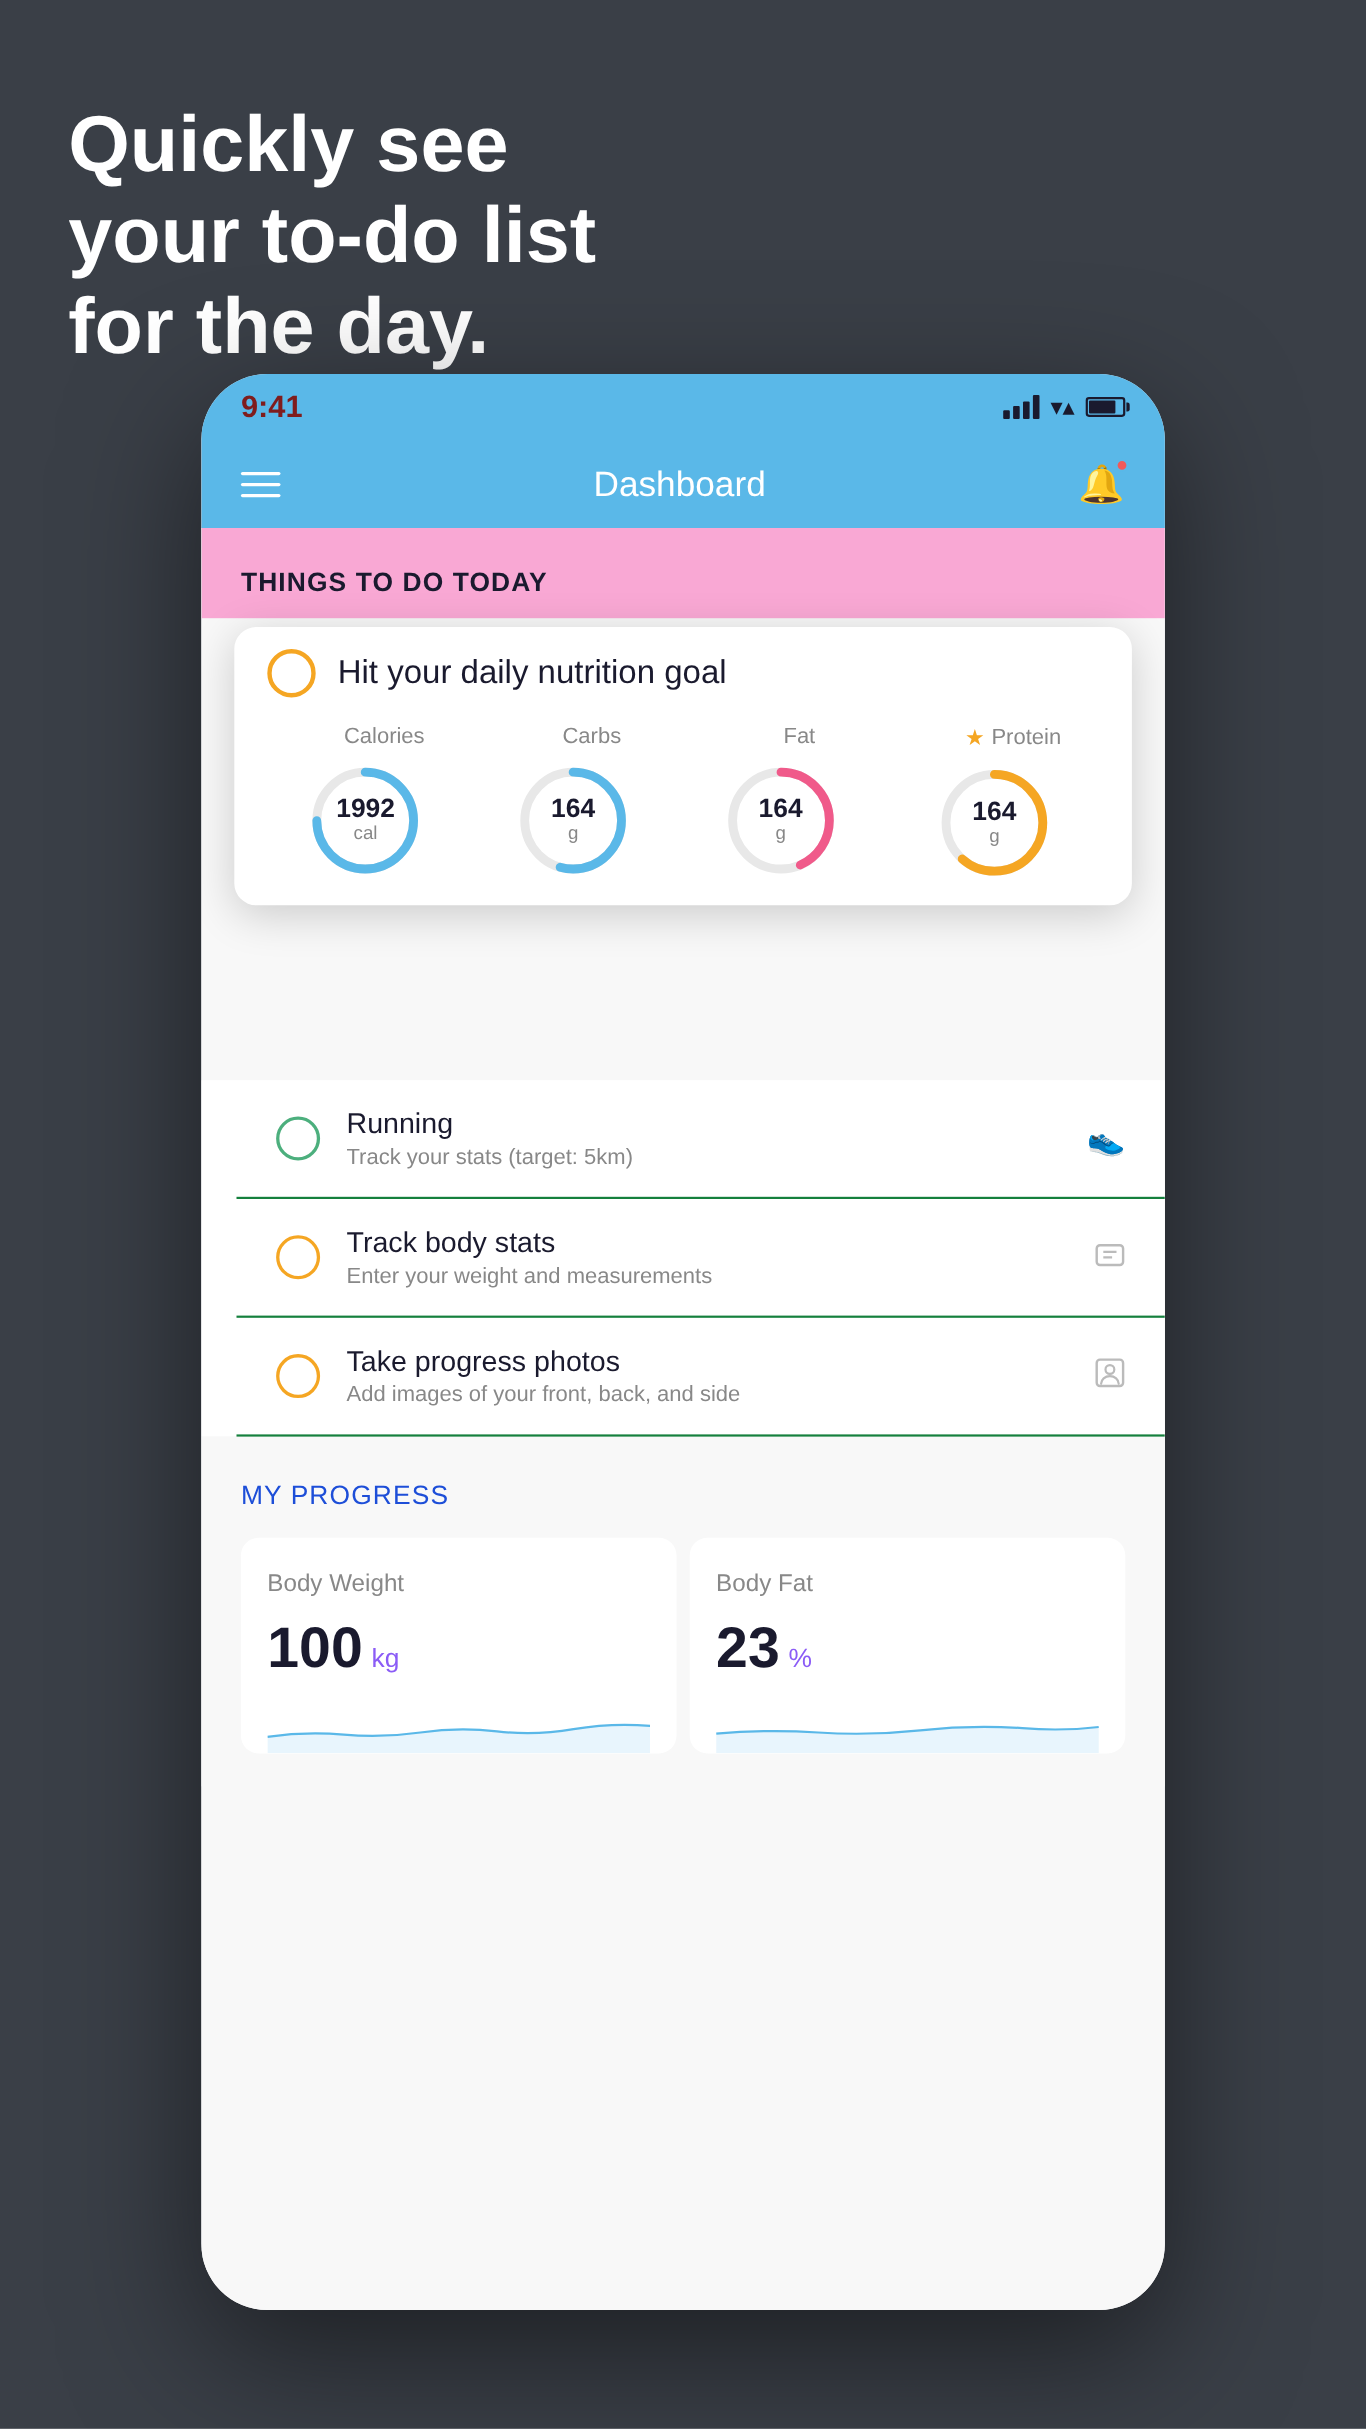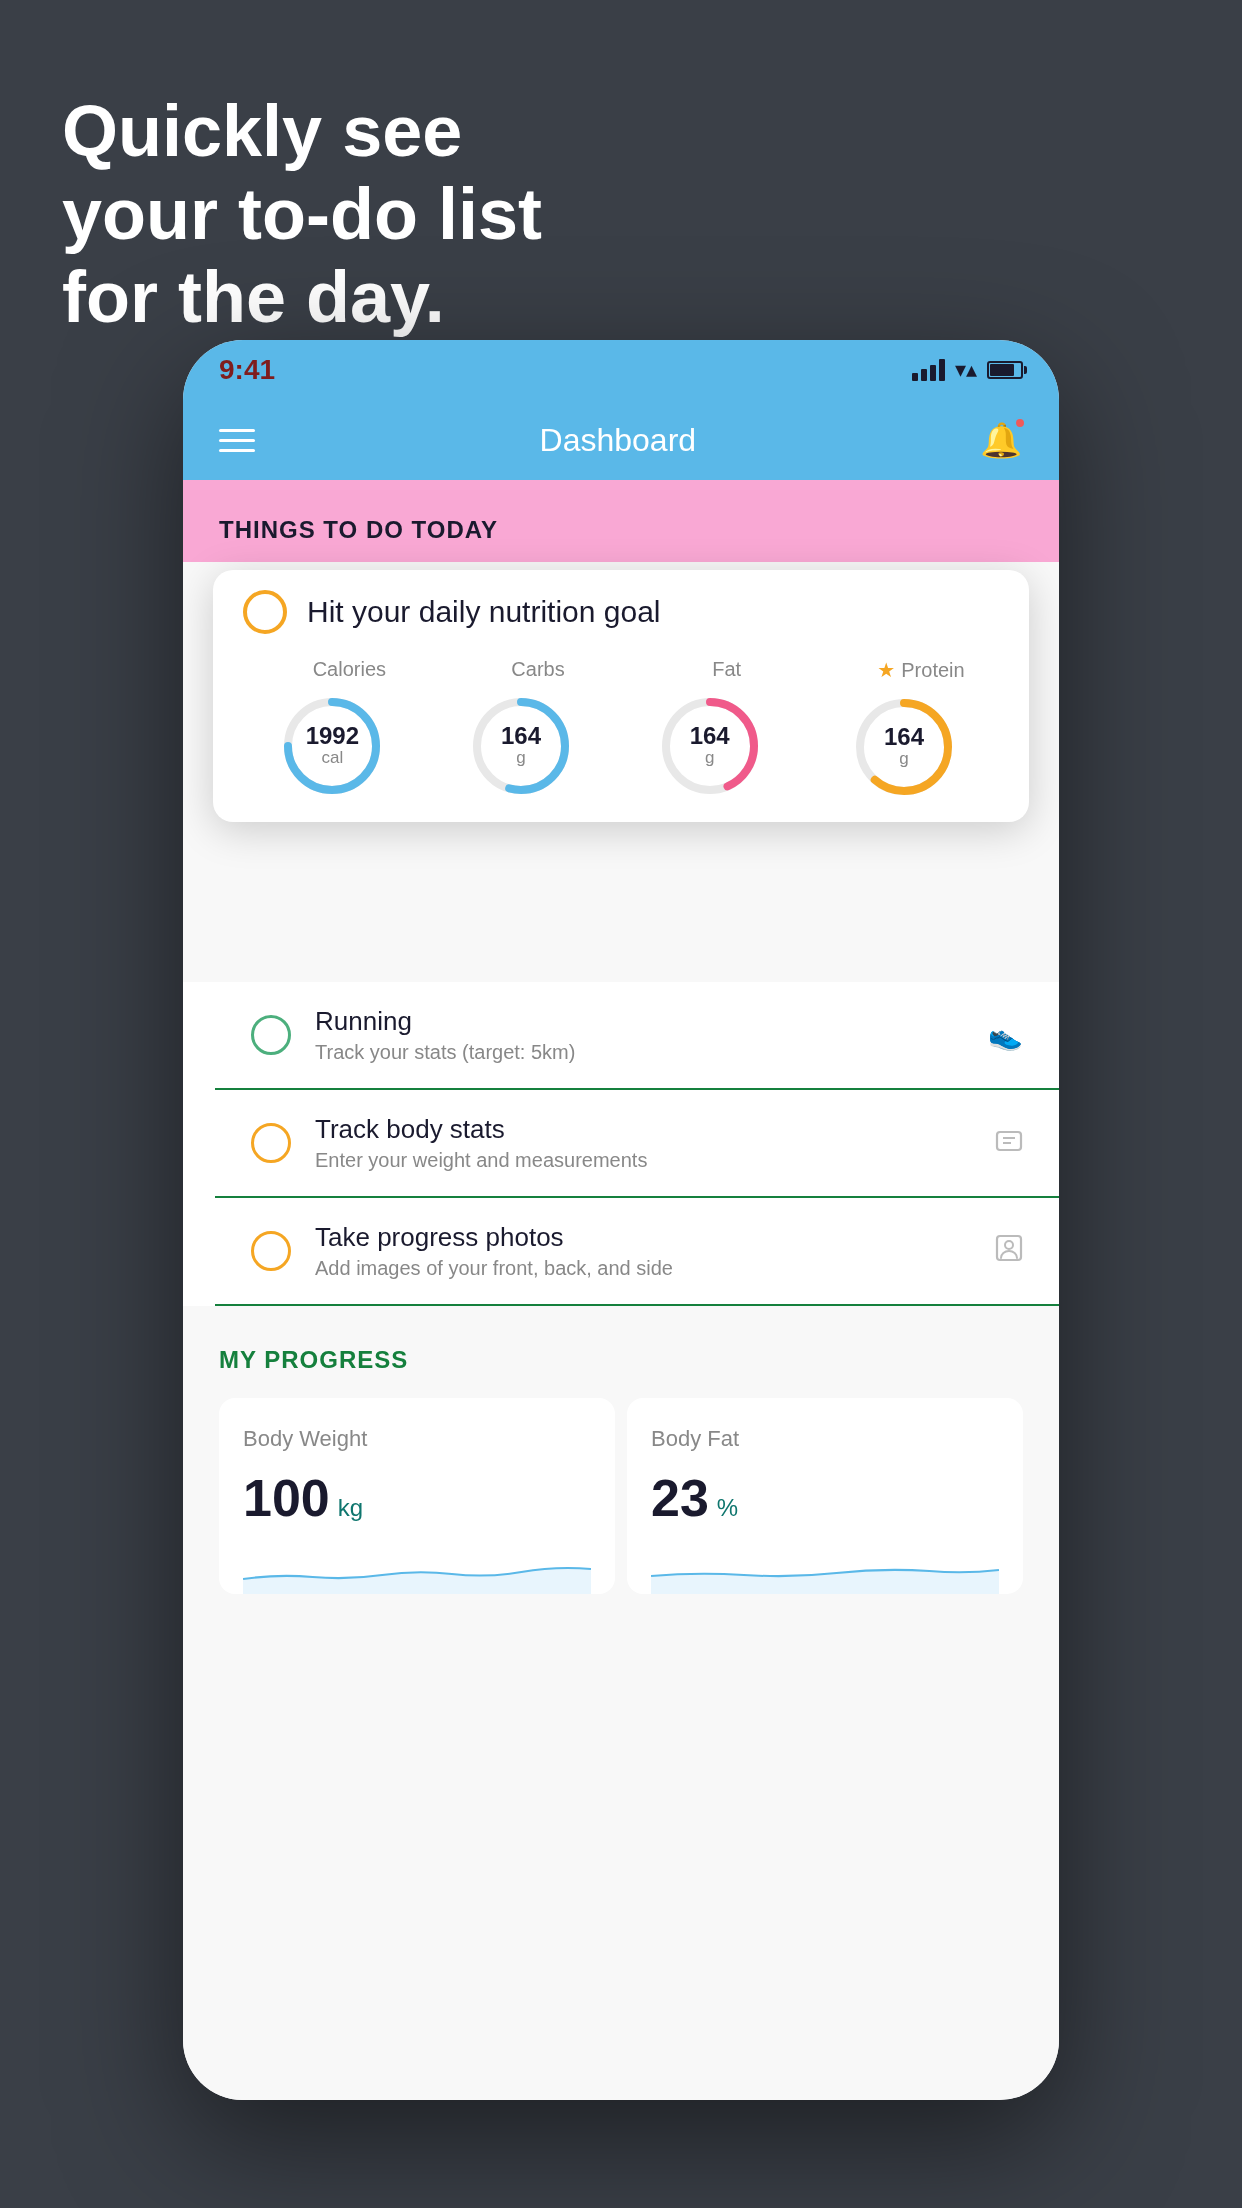--- a/index.html
+++ b/index.html
@@ -284,22 +284,22 @@
       font-size: 28px;
     }
 
     
     .progress-section {
       padding: 40px 36px 30px;
       background: #f8f8f8;
     }
     .progress-title {
       font-size: 24px;
-      font-weight: 700;
-      color: #15803d;
+      font-weight: 400;
+      color: #1d4ed8;
       letter-spacing: 1px;
       margin-bottom: 24px;
     }
     .progress-cards {
       display: flex;
       gap: 12px;
     }
     .progress-card {
       flex: 1;
       background: white;
@@ -317,21 +317,21 @@
       font-weight: 700;
       color: #1a1a2e;
       display: flex;
       align-items: baseline;
       gap: 8px;
       margin-bottom: 16px;
     }
     .progress-unit {
       font-size: 24px;
       font-weight: 400;
-      color: #0f766e;
+      color: #8b5cf6;
     }
     .progress-chart {
       height: 50px;
       position: relative;
       overflow: hidden;
     }
     .chart-wave {
       position: absolute;
       bottom: 0;
       left: 0;

